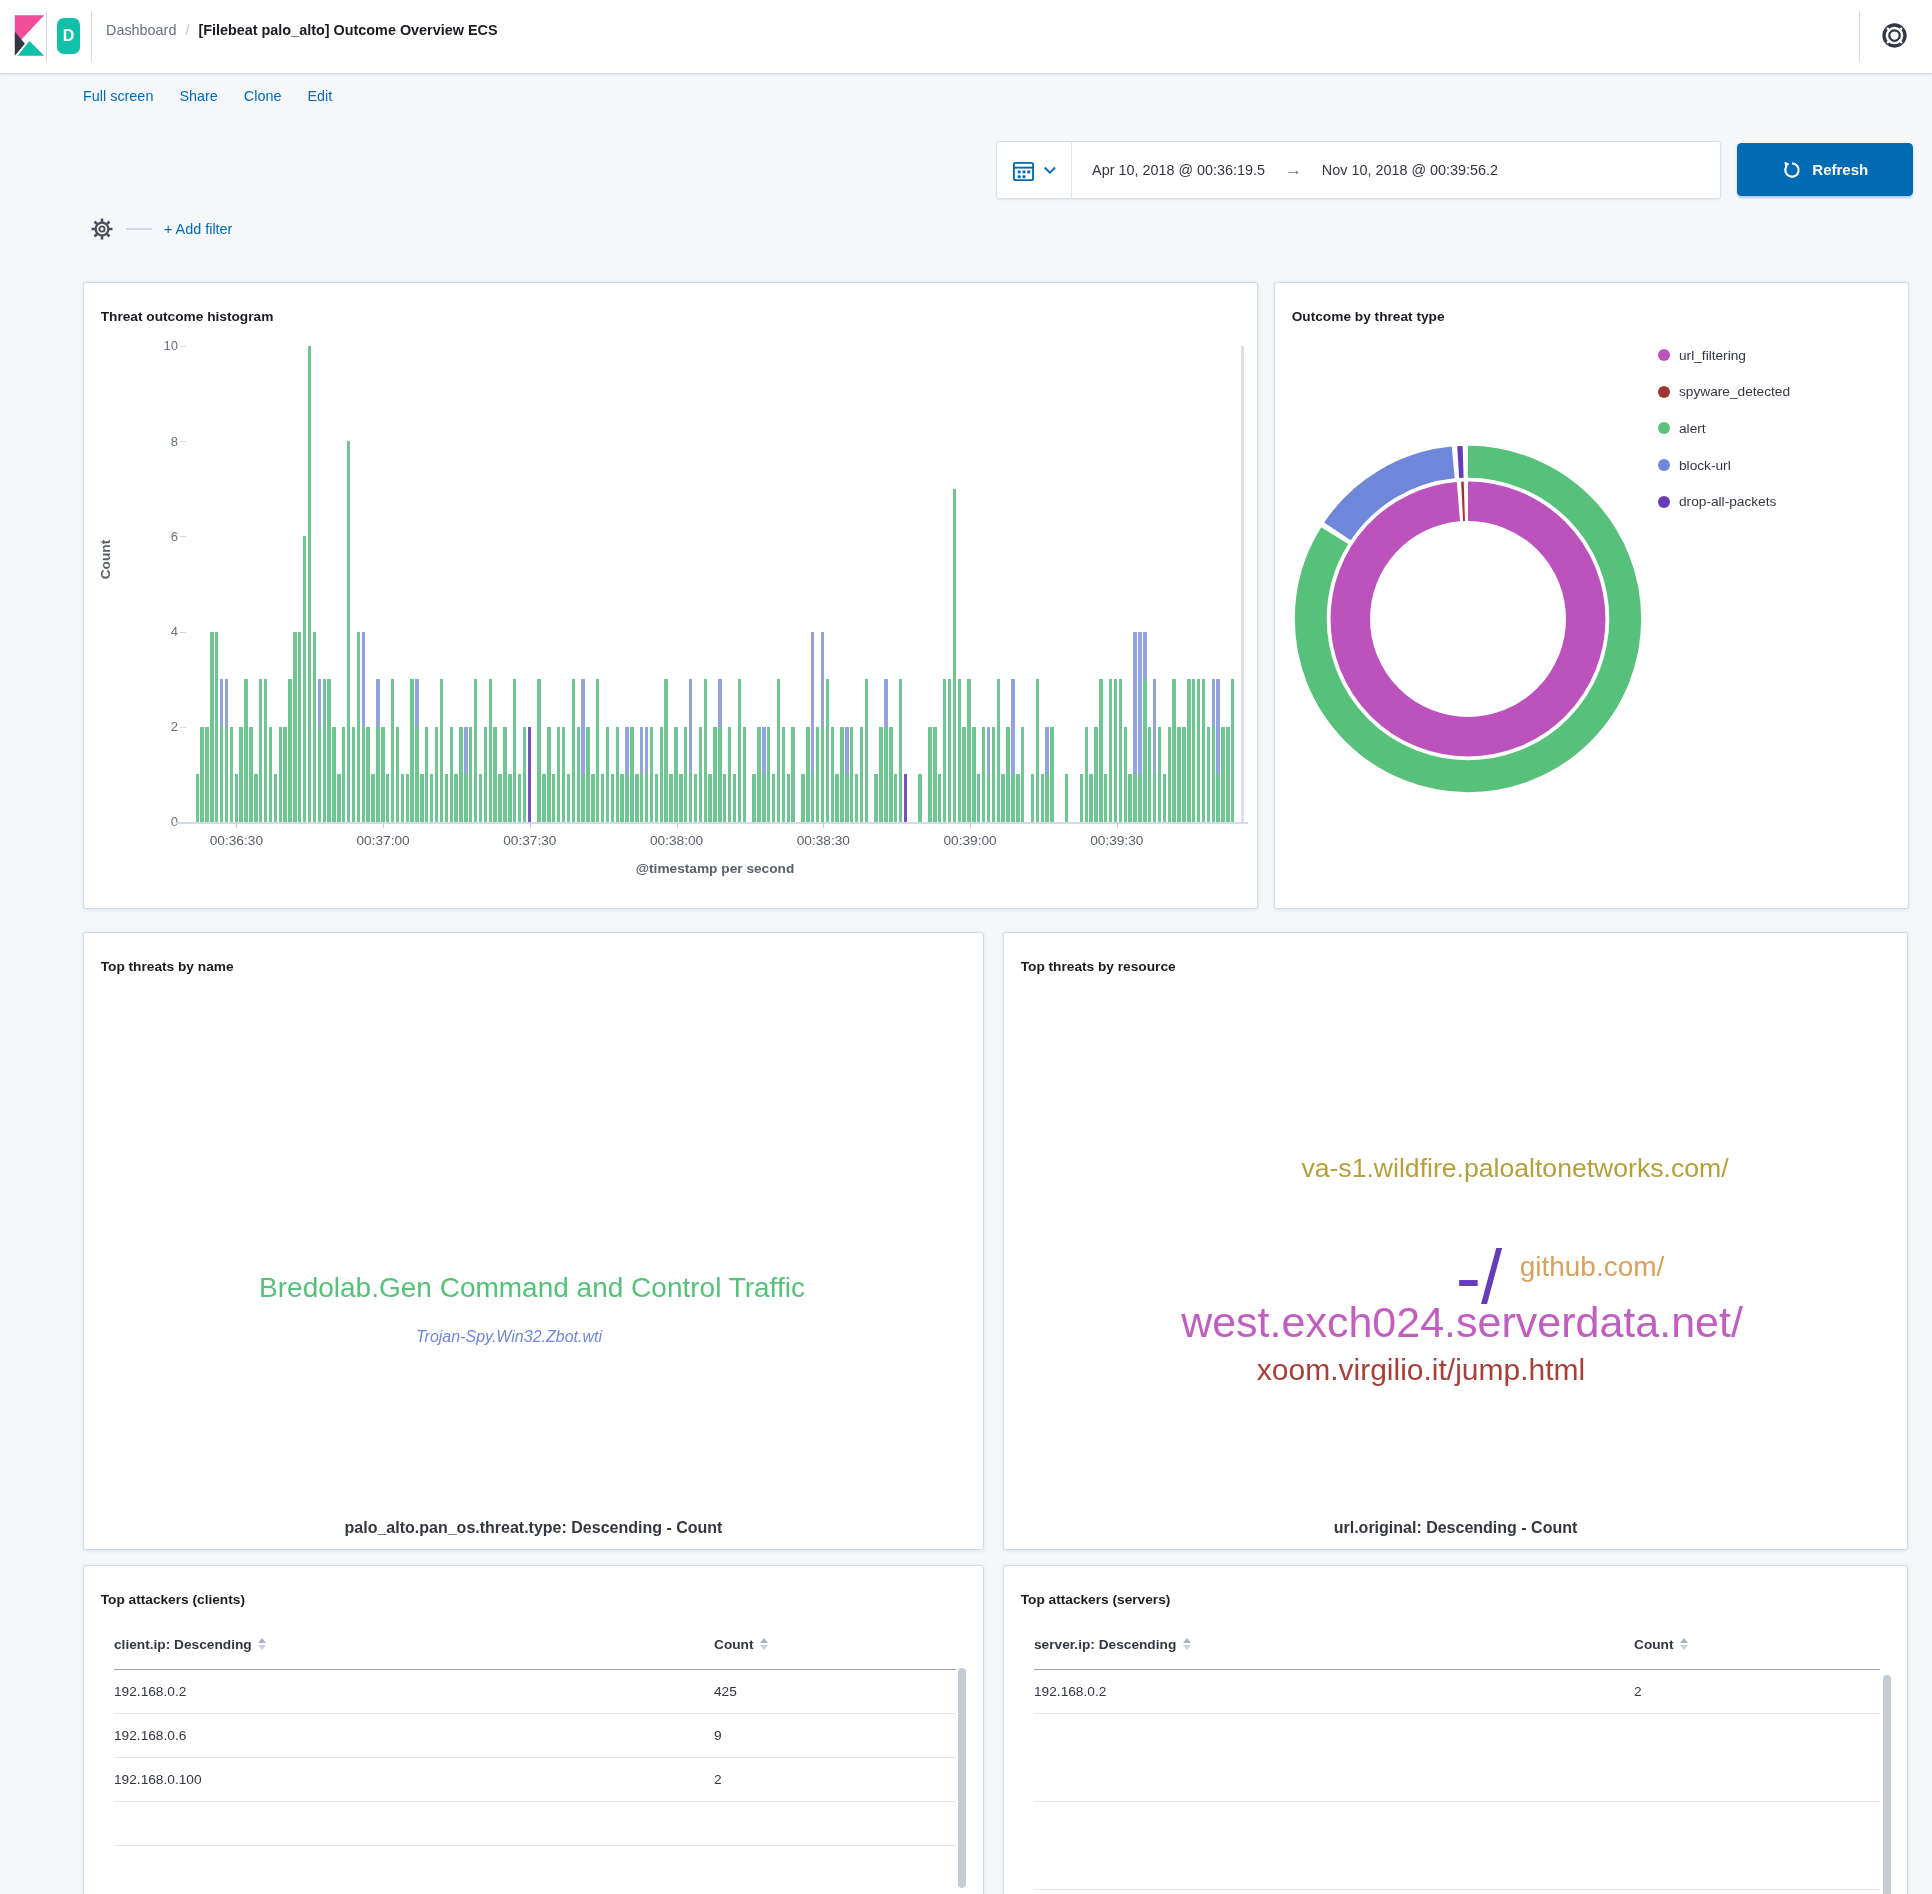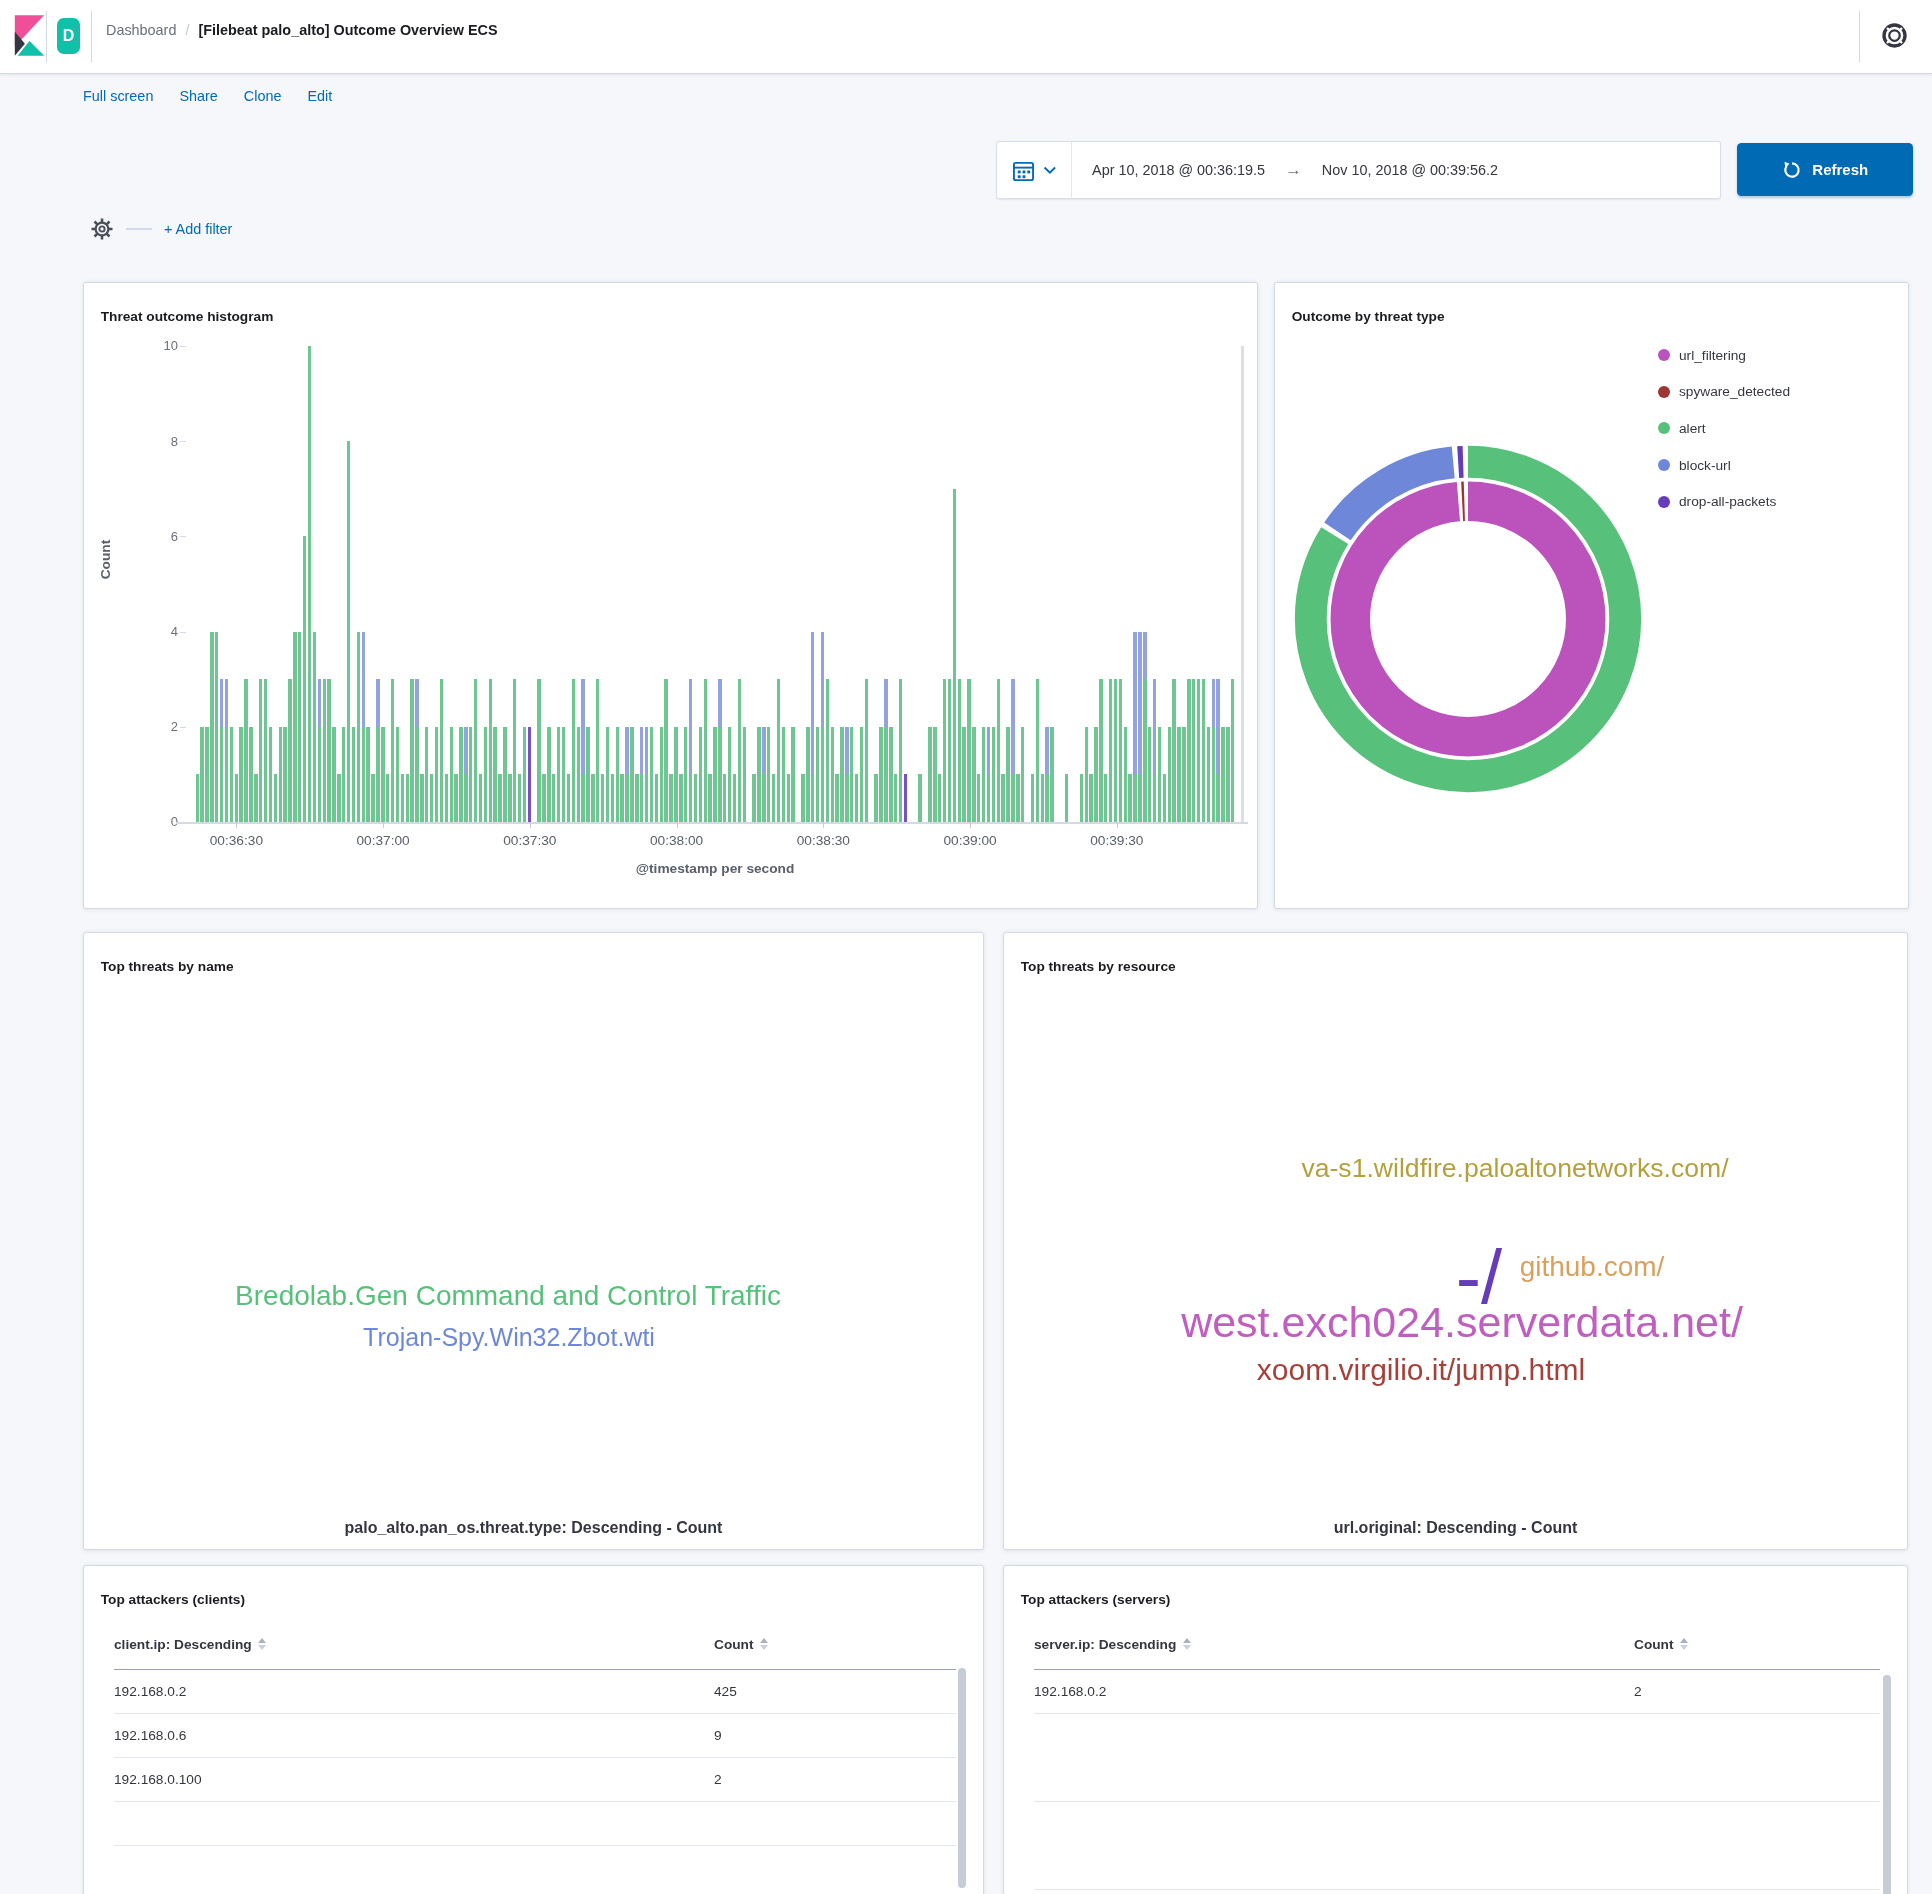--- a/index.html
+++ b/index.html
@@ -506,22 +506,22 @@
         <div class="legend-item">
           <span class="legend-dot" style="background: rgb(102, 61, 184);"></span>
           <span>drop-all-packets</span>
         </div>
       </div>
   </section>
 
   <section class="panel" id="panel-threats">
     <h3 class="panel-title">Top threats by name</h3>
     <div class="cloud" id="cloud-threats">
-        <span style="left: 424px; top: 355px; font-size: 28px; color: rgb(87, 193, 123); margin-top: 8px;">Bredolab.Gen Command and Control Traffic</span>
-        <span style="left: 425px; top: 404px; font-size: 25px; color: rgb(111, 135, 216);">Trojan-Spy.Win32.Zbot.wti</span>
+        <span style="left: 448px; top: 355px; font-size: 28px; color: rgb(87, 193, 123);">Bredolab.Gen Command and Control Traffic</span>
+        <span style="left: 425px; top: 404px; font-size: 16px; color: rgb(111, 135, 216); font-style: italic;">Trojan-Spy.Win32.Zbot.wti</span>
       </div>
     <div class="cloud-caption">palo_alto.pan_os.threat.type: Descending - Count</div>
   </section>
 
   <section class="panel" id="panel-resources">
     <h3 class="panel-title">Top threats by resource</h3>
     <div class="cloud" id="cloud-resources">
         <span style="left: 511px; top: 235px; font-size: 26.6px; color: rgb(179, 161, 62);">va-s1.wildfire.paloaltonetworks.com/</span>
         <span style="left: 475px; top: 343px; font-size: 76px; color: rgb(102, 61, 184);">-/</span>
         <span style="left: 588px; top: 334px; font-size: 28px; color: rgb(218, 160, 93);">github.com/</span>

